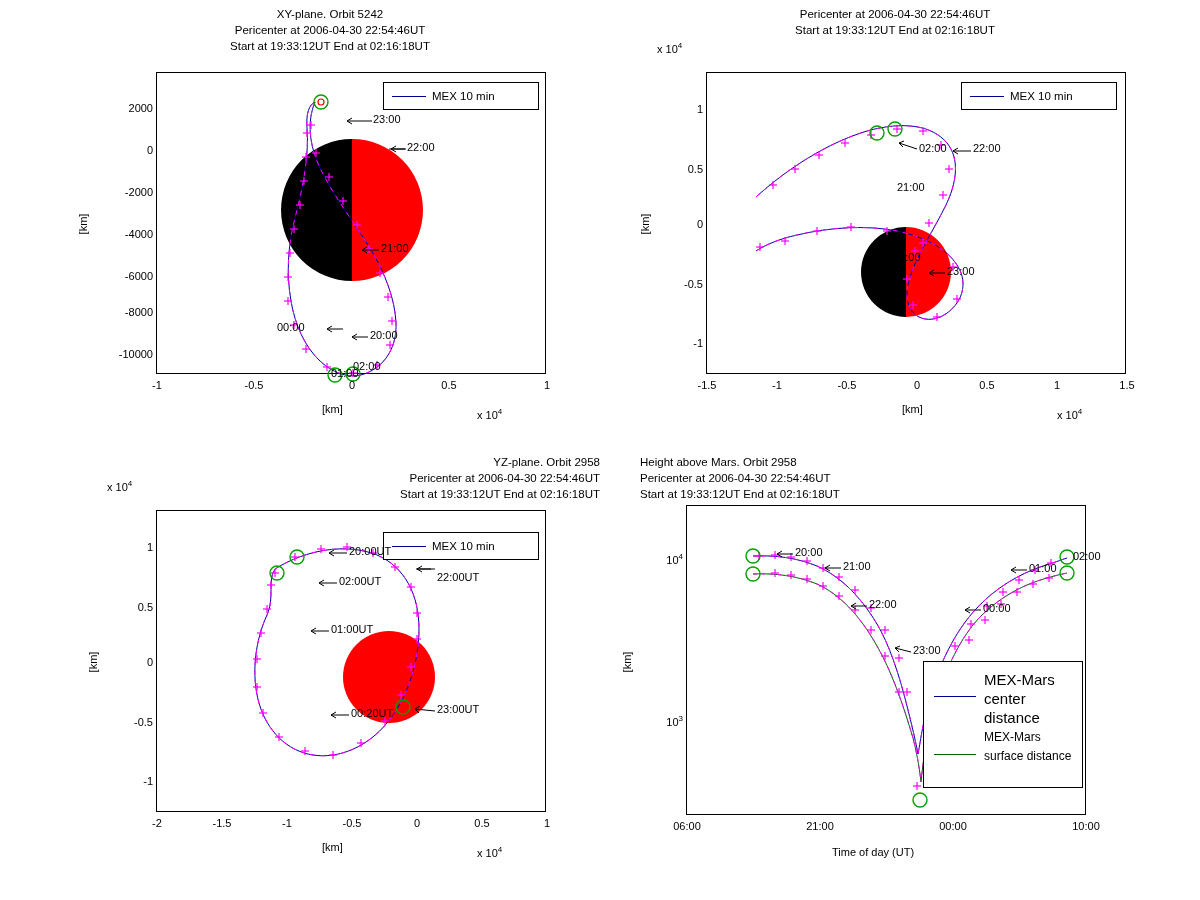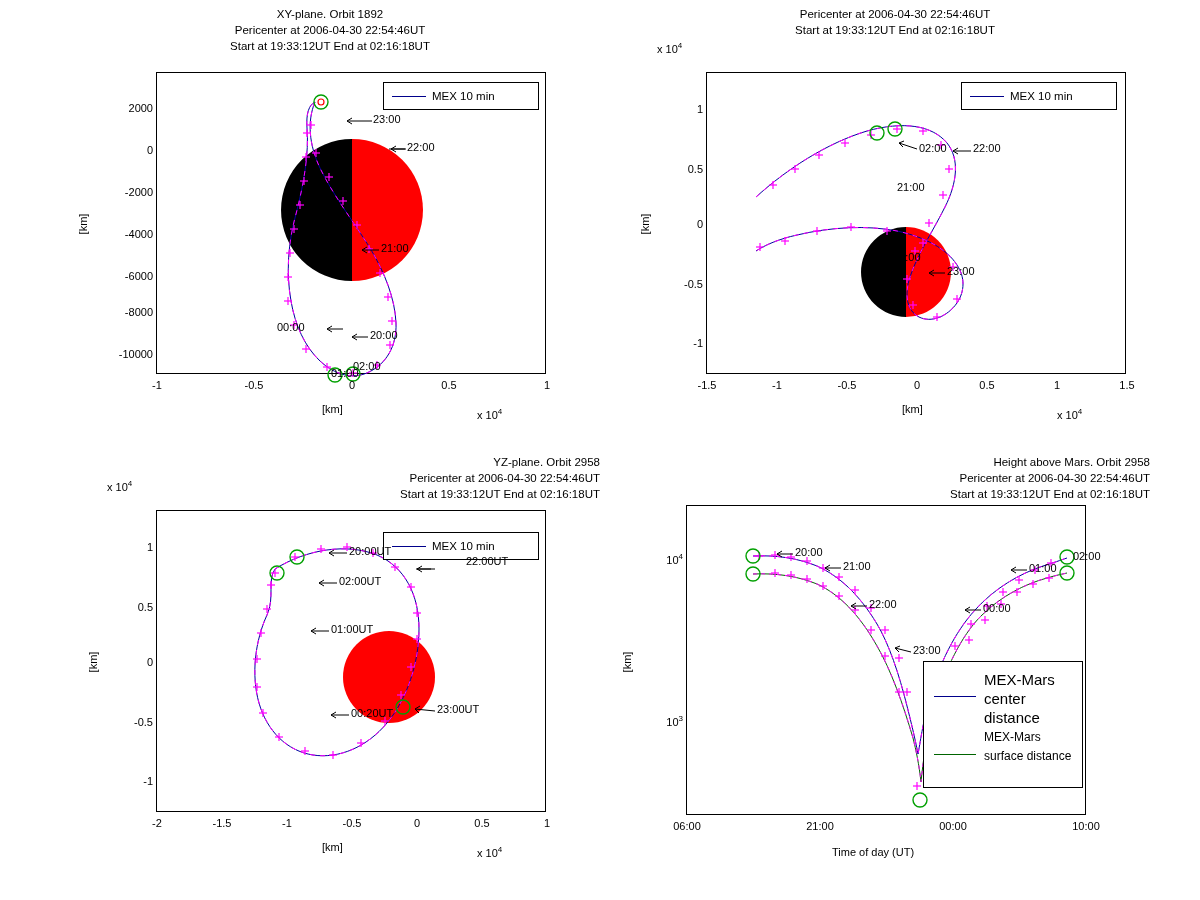--- a/index.html
+++ b/index.html
@@ -42,21 +42,21 @@
   }
   svg{position:absolute;left:0;top:0;overflow:visible;}
 </style>
 </head>
 <body>
 
 <div class="page">
 
   <div class="panel" style="left:60px;top:0px;width:540px;height:430px;">
     <div style="position:absolute;left:0;top:6px;width:540px;text-align:center;">
-      <div style="font-size:11.5px;line-height:16px;">XY-plane.  Orbit 1892</div>
+      <div style="font-size:11.5px;line-height:16px;">XY-plane.  Orbit 5242</div>
       <div style="font-size:11.5px;line-height:16px;">Pericenter at 2006-04-30 22:54:46UT</div>
       <div style="font-size:11.5px;line-height:16px;">Start at 19:33:12UT End at 02:16:18UT</div>
     </div>
 
     <div class="axes" style="left:96px;top:72px;width:390px;height:302px;">
       <svg width="390" height="302" viewBox="0 0 390 302">
 
         <g>
           <path d="M 195 66 A 71 71 0 0 0 195 208 Z" fill="#000000"></path>
           <path d="M 195 66 A 71 71 0 0 1 195 208 Z" fill="#ff0000"></path>
@@ -398,29 +398,29 @@
 
       <div class="legend" style="left:226px;top:21px;width:156px;height:28px;">
         <div class="row">
           <div class="swatch"></div>
           <div>MEX 10 min</div>
         </div>
       </div>
 
       <div class="annot" style="left:192px;top:34px;">20:00UT</div>
       <div class="annot" style="left:182px;top:64px;">02:00UT</div>
-      <div class="annot" style="left:280px;top:44px;margin-left:29px;">22:00UT</div>
+      <div class="annot" style="left:280px;top:60px;">22:00UT</div>
       <div class="annot" style="left:174px;top:112px;">01:00UT</div>
       <div class="annot" style="left:194px;top:196px;">00:20UT</div>
       <div class="annot" style="left:280px;top:192px;">23:00UT</div>
     </div>
   </div>
 
   <div class="panel" style="left:640px;top:450px;width:540px;height:440px;">
-    <div style="position:absolute;left:0;top:4px;width:510px;text-align:right;">
+    <div style="position:absolute;left:0;top:4px;width:510px;text-align:left;">
       <div style="font-size:11.5px;line-height:16px;">Height above Mars.  Orbit 2958</div>
       <div style="font-size:11.5px;line-height:16px;">Pericenter at 2006-04-30 22:54:46UT</div>
       <div style="font-size:11.5px;line-height:16px;">Start at 19:33:12UT End at 02:16:18UT</div>
     </div>
 
     <div class="axes" style="left:46px;top:55px;width:400px;height:310px;">
       <svg width="400" height="310" viewBox="0 0 400 310">
 
         <path d="M 66 50 C 90 49 110 52 130 60 C 152 70 172 88 190 118 C 202 138 212 168 220 200
                  C 224 216 228 232 231 248 C 233 238 236 216 242 194 C 252 158 268 126 288 104

